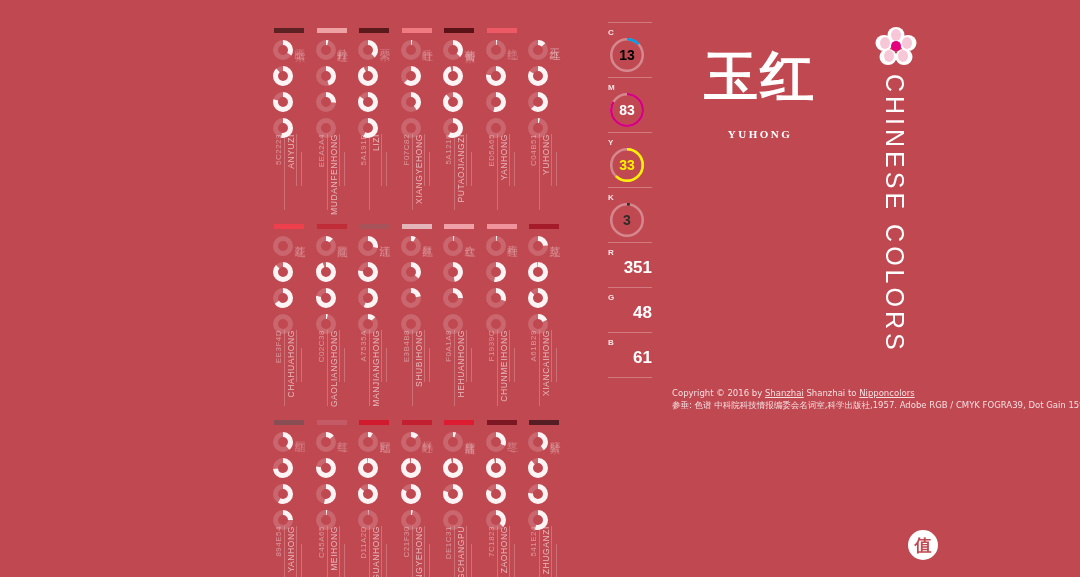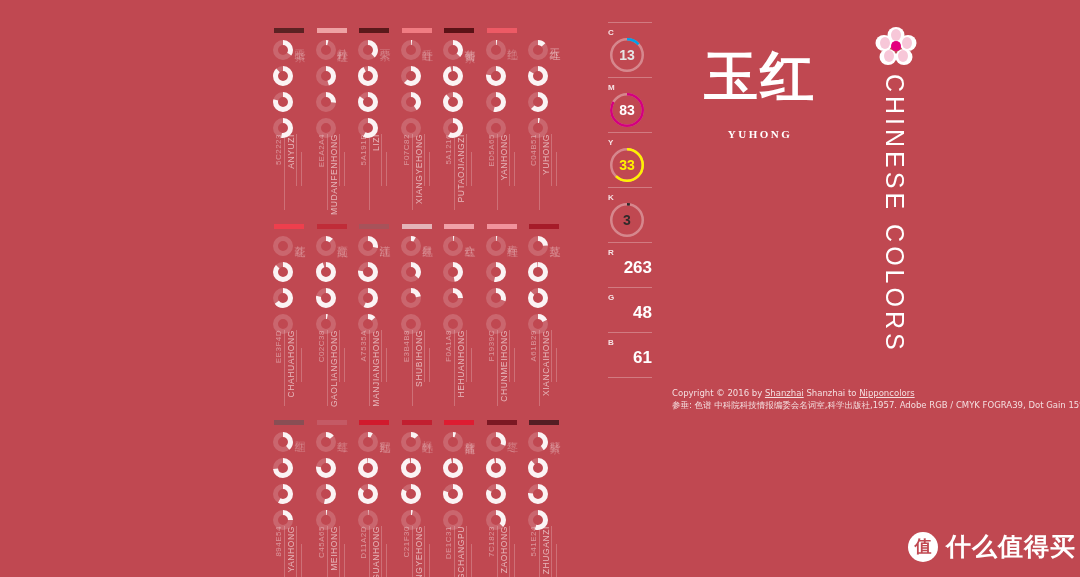--- a/index.html
+++ b/index.html
@@ -858,21 +858,21 @@
 
   <div id="values">
       <div class="vsep"></div>
       <div class="vblock">
         <div class="vlabel">C</div>
         <div class="vring">
           <svg viewBox="0 0 34 34" width="34" height="34">
             <circle cx="17" cy="17" r="15.75" fill="none" stroke="rgba(255,255,255,0.35)" stroke-width="2.5"></circle>
             <circle cx="17" cy="17" r="15.75" fill="none" stroke="#00a0e9" stroke-width="2.5" stroke-dasharray="12.864821916450204 86.09534667162828" transform="rotate(-90 17 17)"></circle>
           </svg>
-          <div class="num" style="color: #e5e5e5;">13</div>
+          <div class="num" style="color: #000000;">13</div>
         </div>
       </div>
       <div class="vsep"></div>
       <div class="vblock">
         <div class="vlabel">M</div>
         <div class="vring">
           <svg viewBox="0 0 34 34" width="34" height="34">
             <circle cx="17" cy="17" r="15.75" fill="none" stroke="rgba(255,255,255,0.35)" stroke-width="2.5"></circle>
             <circle cx="17" cy="17" r="15.75" fill="none" stroke="#d4007f" stroke-width="2.5" stroke-dasharray="82.13693992810514 16.823228659973353" transform="rotate(-90 17 17)"></circle>
           </svg>
@@ -897,21 +897,21 @@
           <svg viewBox="0 0 34 34" width="34" height="34">
             <circle cx="17" cy="17" r="15.75" fill="none" stroke="rgba(255,255,255,0.35)" stroke-width="2.5"></circle>
             <circle cx="17" cy="17" r="15.75" fill="none" stroke="#2b2b2b" stroke-width="2.5" stroke-dasharray="2.9688050576423546 95.99136353043613" transform="rotate(-90 17 17)"></circle>
           </svg>
           <div class="num" style="color: rgba(40, 40, 40, 0.95);">3</div>
         </div>
       </div>
       <div class="vsep"></div>
       <div class="vblock">
         <div class="vlabel">R</div>
-        <div class="vnum">263</div>
+        <div class="vnum">351</div>
       </div>
       <div class="vsep"></div>
       <div class="vblock">
         <div class="vlabel">G</div>
         <div class="vnum">48</div>
       </div>
       <div class="vsep"></div>
       <div class="vblock">
         <div class="vlabel">B</div>
         <div class="vnum">61</div>
@@ -947,16 +947,15 @@
 
   <div id="footer">
     <div class="l1">
       <span>Copyright © 2016 by </span><span class="u">Shanzhai</span><span>  Shanzhai to </span><span class="u">Nipponcolors</span>
     </div>
     <div class="l2">参垂: 色谱 中科院科技情报编委会名词室,科学出版社,1957. Adobe RGB / CMYK FOGRA39, Dot Gain 15% 沪ICP备17</div>
   </div>
 
   <div id="watermark">
     <div class="badge">值</div>
-    <div class="wtext">什么值得买</div>
   </div>
 
 </div>
 
 </body></html>

